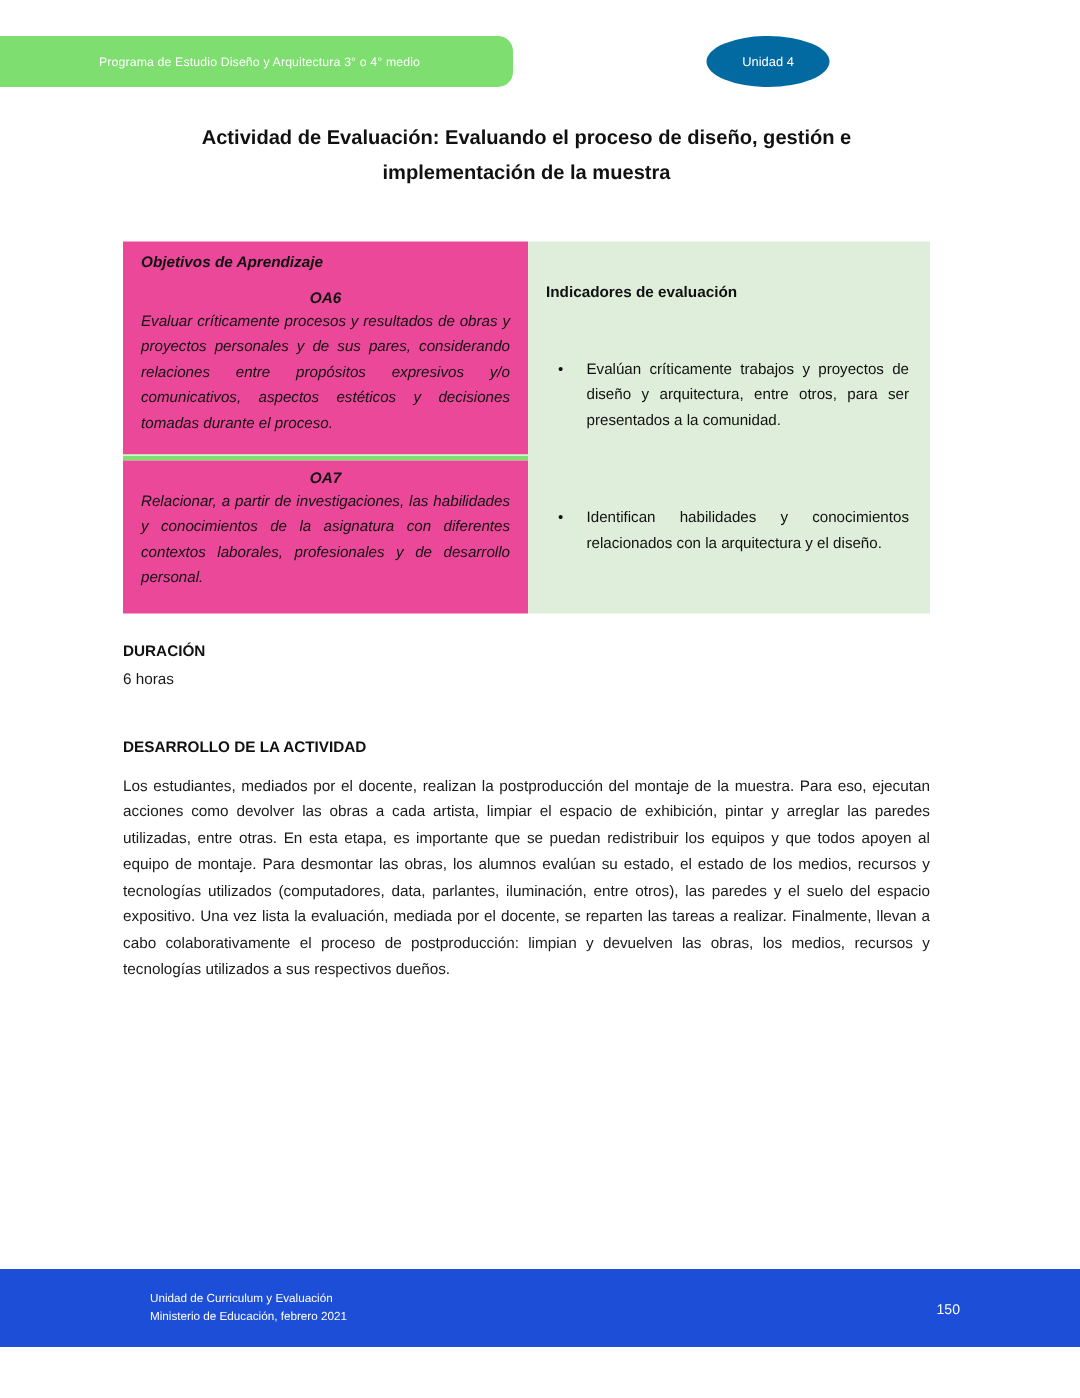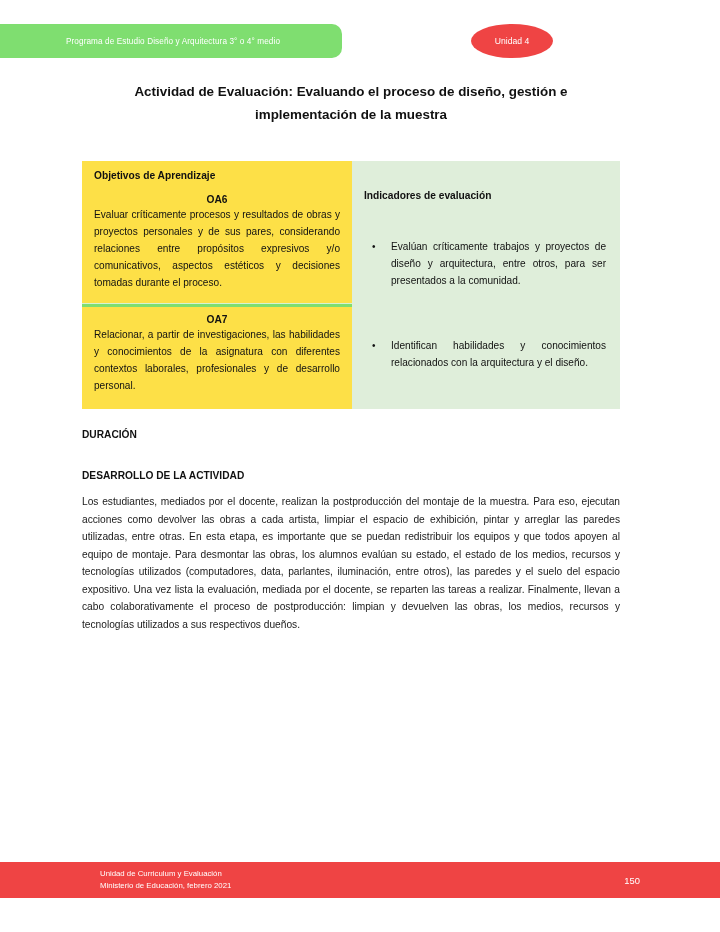--- a/index.html
+++ b/index.html
@@ -44,21 +44,21 @@
     letter-spacing: 0.1px;
     padding-left: 14px;
     white-space: nowrap;
   }
   .unit-badge {
     position: absolute;
     right: 37px;
     top: 0px;
     width: 82px;
     height: 34px;
-    background: #ef4444;
+    background: #0369a1;
     border-radius: 50%;
     display: flex;
     align-items: center;
     justify-content: center;
   }
   .unit-badge-text {
     color: #ffffff;
     font-size: 8.6px;
     white-space: nowrap;
   }
@@ -106,21 +106,22 @@
     margin-bottom: 20px;
   }
   .oa-table col.col-left  { width: 270px; }
   .oa-table col.col-right { width: 268px; }
 
   .oa-table td {
     vertical-align: top;
     padding: 0;
   }
   .cell-left {
-    background: #fde047;
+    background: #ec4899;
+    font-style: italic;
   }
   .cell-right {
     background: #DFEEDA;
   }
   .cell-pad {
     padding: 9px 12px 11px 12px;
   }
   .cell-pad-right {
     padding: 9px 14px 11px 12px;
     margin-top: 20px;
@@ -173,22 +174,22 @@
 
   .block-duracion { margin-bottom: 30px; }
   .block-desarrollo .section-heading { margin-bottom: 12px; margin-top: 20px; }
 
   
   .page-footer {
     position: absolute;
     left: 0;
     bottom: 34px;
     width: 720px;
-    height: 36px;
-    background: #ef4444;
+    height: 52px;
+    background: #1d4ed8;
     display: flex;
     align-items: center;
     padding-left: 10px;
   }
   .footer-left {
     position: absolute;
     left: 100px;
     color: #ffffff;
     font-size: 7.8px;
     line-height: 1.55;
@@ -262,20 +263,21 @@
             <div class="oa-code">OA7</div>
             <p class="oa-text">Relacionar, a partir de investigaciones, las habilidades y conocimientos de la asignatura con diferentes contextos laborales, profesionales y de desarrollo personal.</p>
           </div>
         </td>
       </tr>
     </tbody>
   </table>
 
   <div class="block-duracion">
     <div class="section-heading">DURACIÓN</div>
+    <p class="body-text">6 horas</p>
   </div>
 
   <div class="block-desarrollo">
     <div class="section-heading">DESARROLLO DE LA ACTIVIDAD</div>
     <p class="body-text">Los estudiantes, mediados por el docente, realizan la postproducción del montaje de la muestra. Para eso, ejecutan acciones como devolver las obras a cada artista, limpiar el espacio de exhibición, pintar y arreglar las paredes utilizadas, entre otras. En esta etapa, es importante que se puedan redistribuir los equipos y que todos apoyen al equipo de montaje. Para desmontar las obras, los alumnos evalúan su estado, el estado de los medios, recursos y tecnologías utilizados (computadores, data, parlantes, iluminación, entre otros), las paredes y el suelo del espacio expositivo. Una vez lista la evaluación, mediada por el docente, se reparten las tareas a realizar. Finalmente, llevan a cabo colaborativamente el proceso de postproducción: limpian y devuelven las obras, los medios, recursos y tecnologías utilizados a sus respectivos dueños.</p>
   </div>
 
 </div>
 
 <div class="page-footer">

